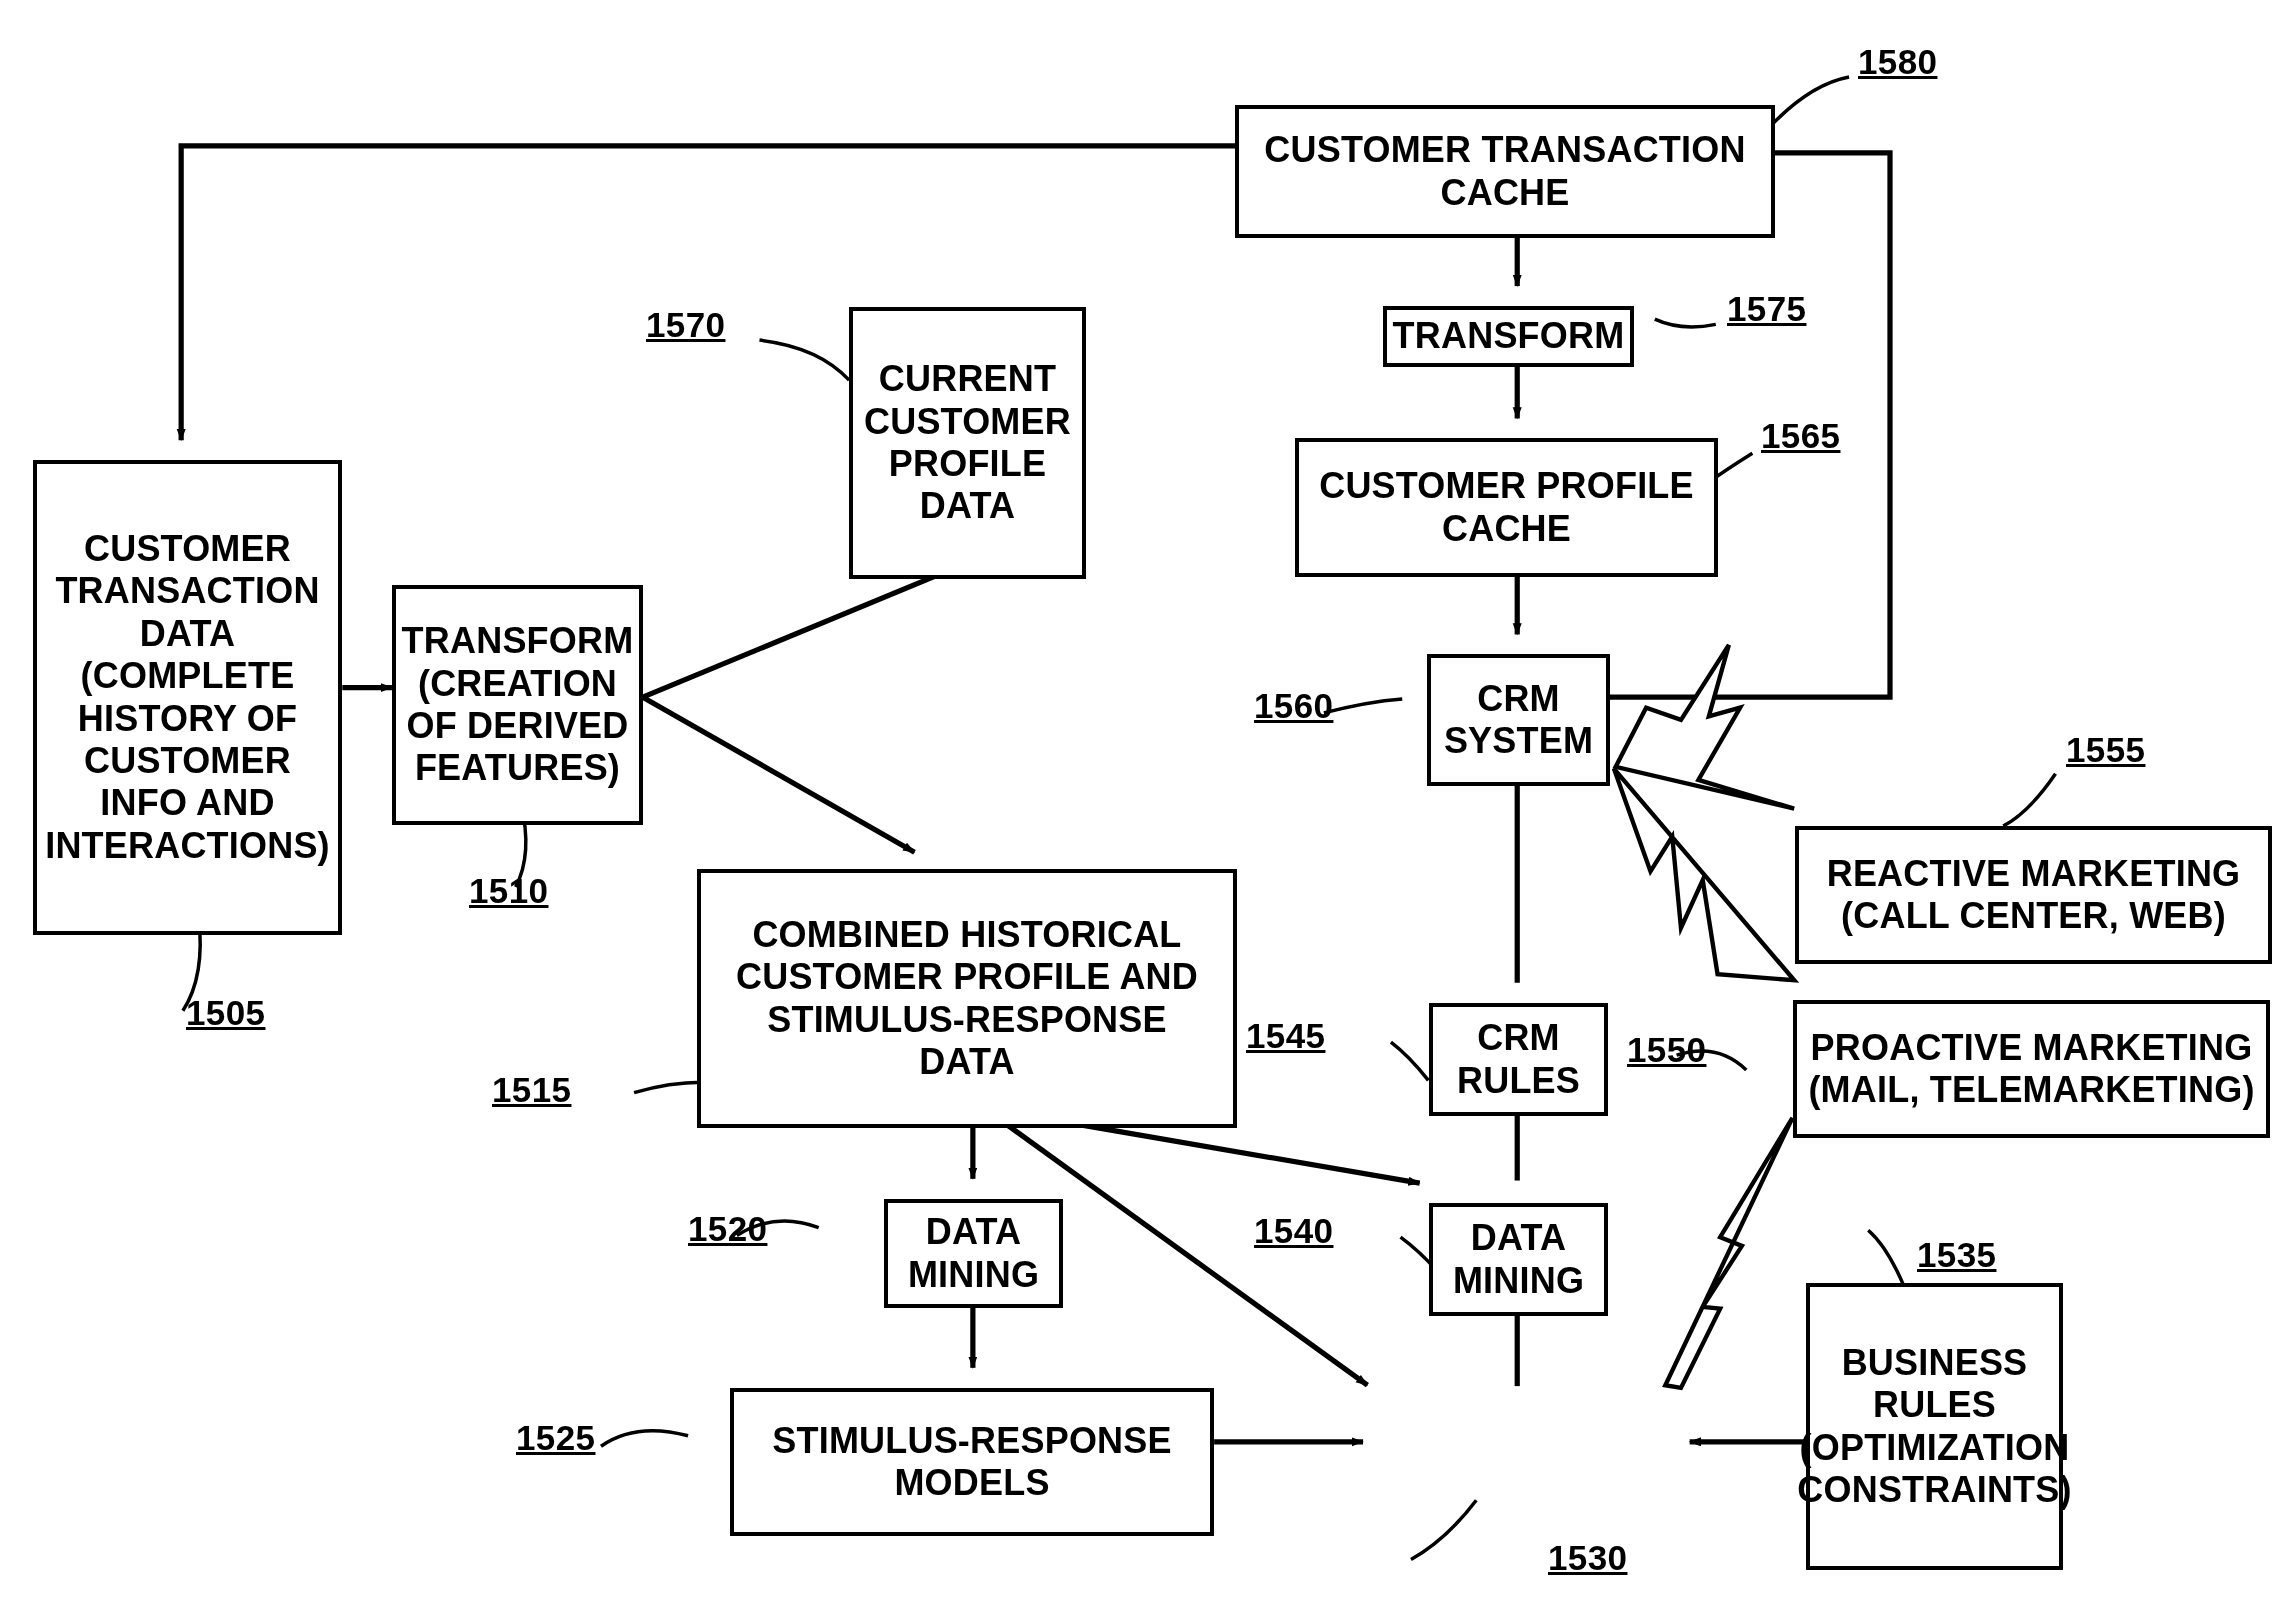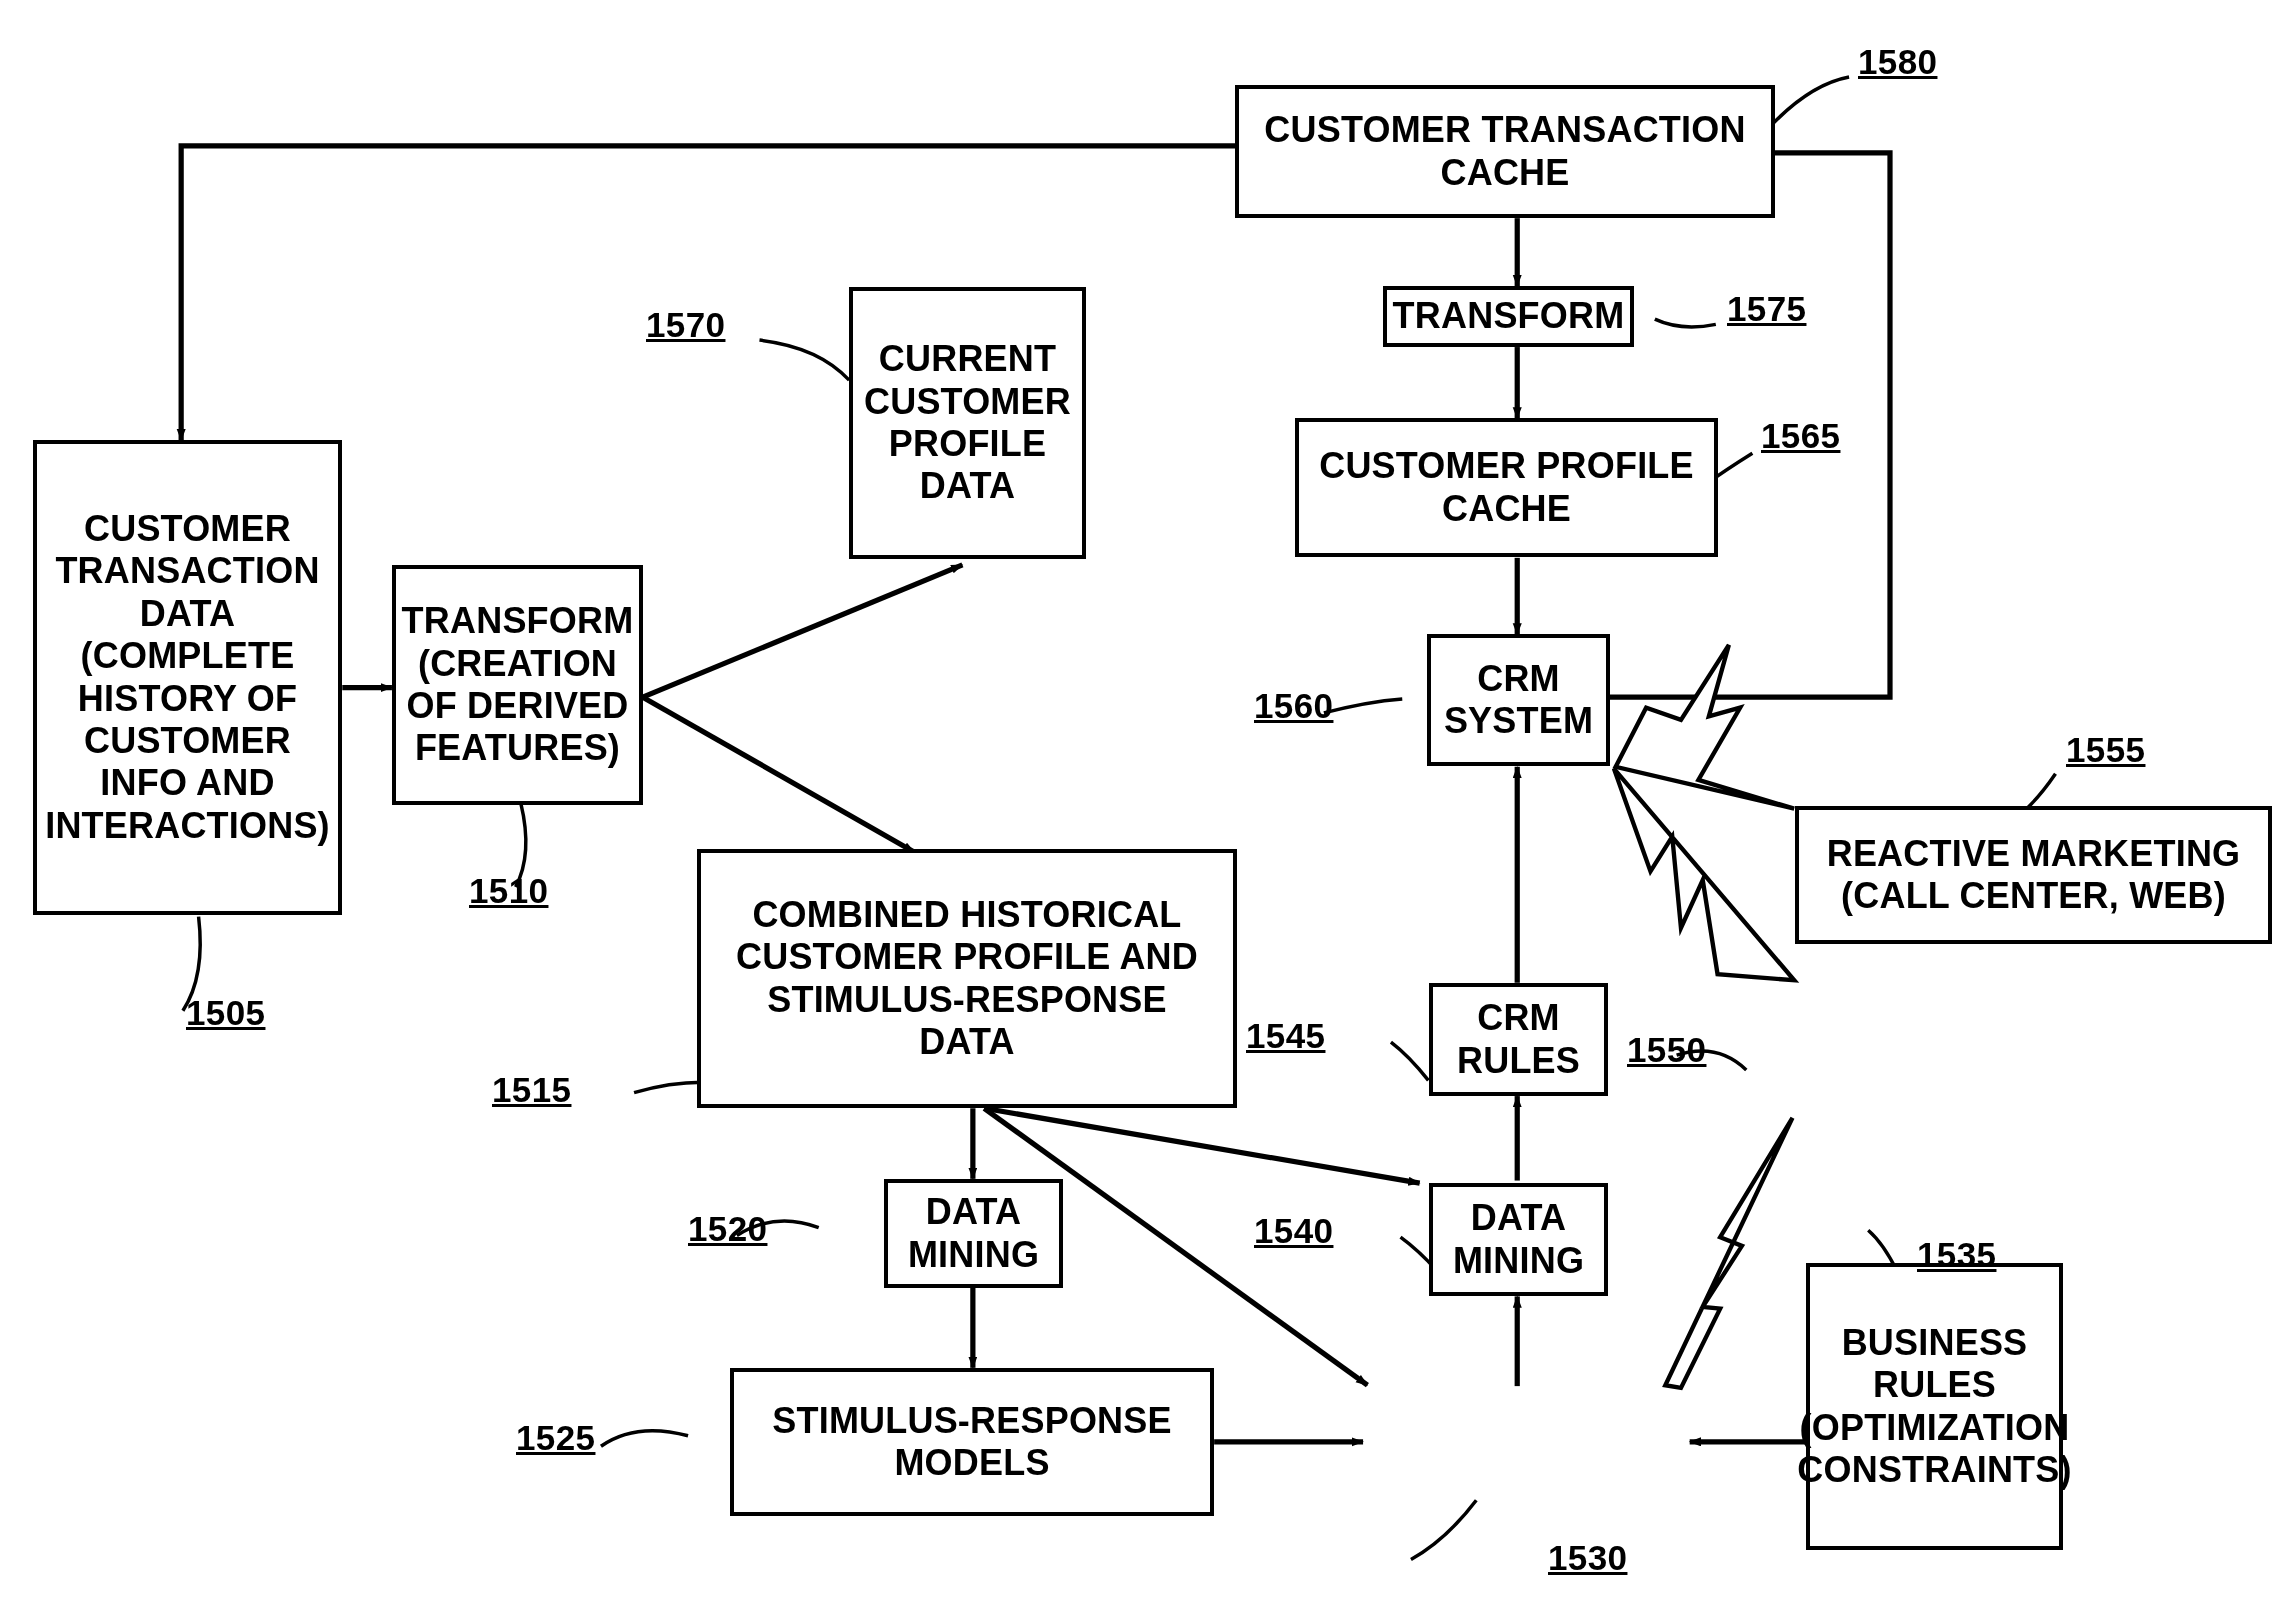--- a/index.html
+++ b/index.html
@@ -30,20 +30,21 @@
     background: #ffffff;
     display: flex;
     align-items: center;
     justify-content: center;
     text-align: center;
     color: #000;
     font-weight: 700;
     line-height: 1.18;
     letter-spacing: 0.2px;
     z-index: 3;
+    margin-top: 20px;
   }
   .box .txt { display: block; padding: 0 5.2px; }
   .ref {
     position: absolute;
     color: #000;
     font-weight: 700;
     font-size: 35px;
     letter-spacing: 0.4px;
     z-index: 4;
     white-space: nowrap;
@@ -149,20 +150,23 @@
   </div>
 
   <div class="box" style="left:1429px; top:1183px; width:179px; height:113px; font-size:36px;">
     <span class="txt">DATA<br>MINING</span>
   </div>
 
   <div class="box" style="left:1429px; top:983px; width:179px; height:113px; font-size:36px;">
     <span class="txt">CRM<br>RULES</span>
   </div>
 
+  <div class="box" style="left:1793px; top:980px; width:477px; height:138px; font-size:36px;">
+    <span class="txt">PROACTIVE MARKETING<br>(MAIL, TELEMARKETING)</span>
+  </div>
 
   <div class="box" style="left:1795px; top:806px; width:477px; height:138px; font-size:36px;">
     <span class="txt">REACTIVE MARKETING<br>(CALL CENTER, WEB)</span>
   </div>
 
   <div class="box" style="left:1427px; top:634px; width:183px; height:132px; font-size:36px;">
     <span class="txt">CRM<br>SYSTEM</span>
   </div>
 
   <div class="box" style="left:1295px; top:418px; width:423px; height:139px; font-size:36px;">

